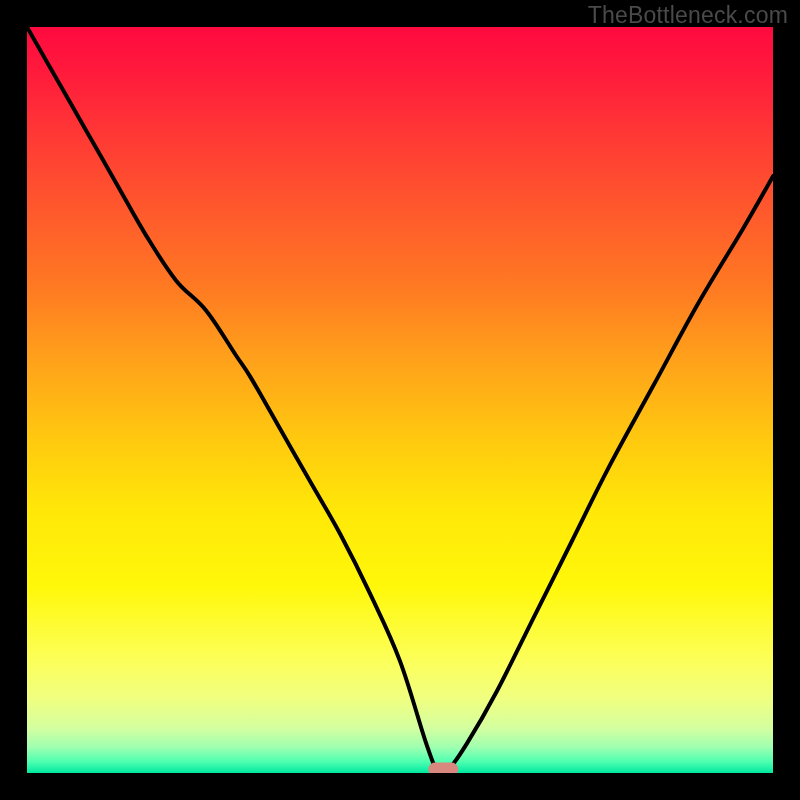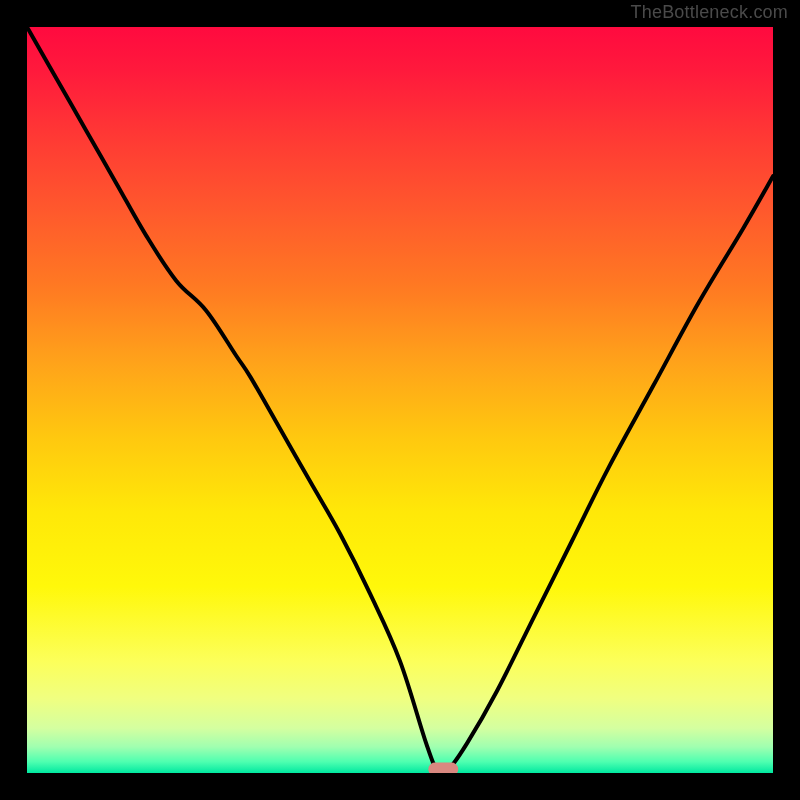--- a/index.html
+++ b/index.html
@@ -14,21 +14,21 @@
     position: relative;
     width: 800px;
     height: 800px;
   }
   .attribution {
     position: absolute;
     top: 2px;
     right: 12px;
     color: #4a4a4a;
     font-family: Arial, Helvetica, sans-serif;
-    font-size: 18px;
+    font-size: 23px;
     font-weight: 500;
     letter-spacing: 0.2px;
   }
   .plot-area {
     position: absolute;
     left: 27px;
     top: 27px;
     width: 746px;
     height: 746px;
   }

